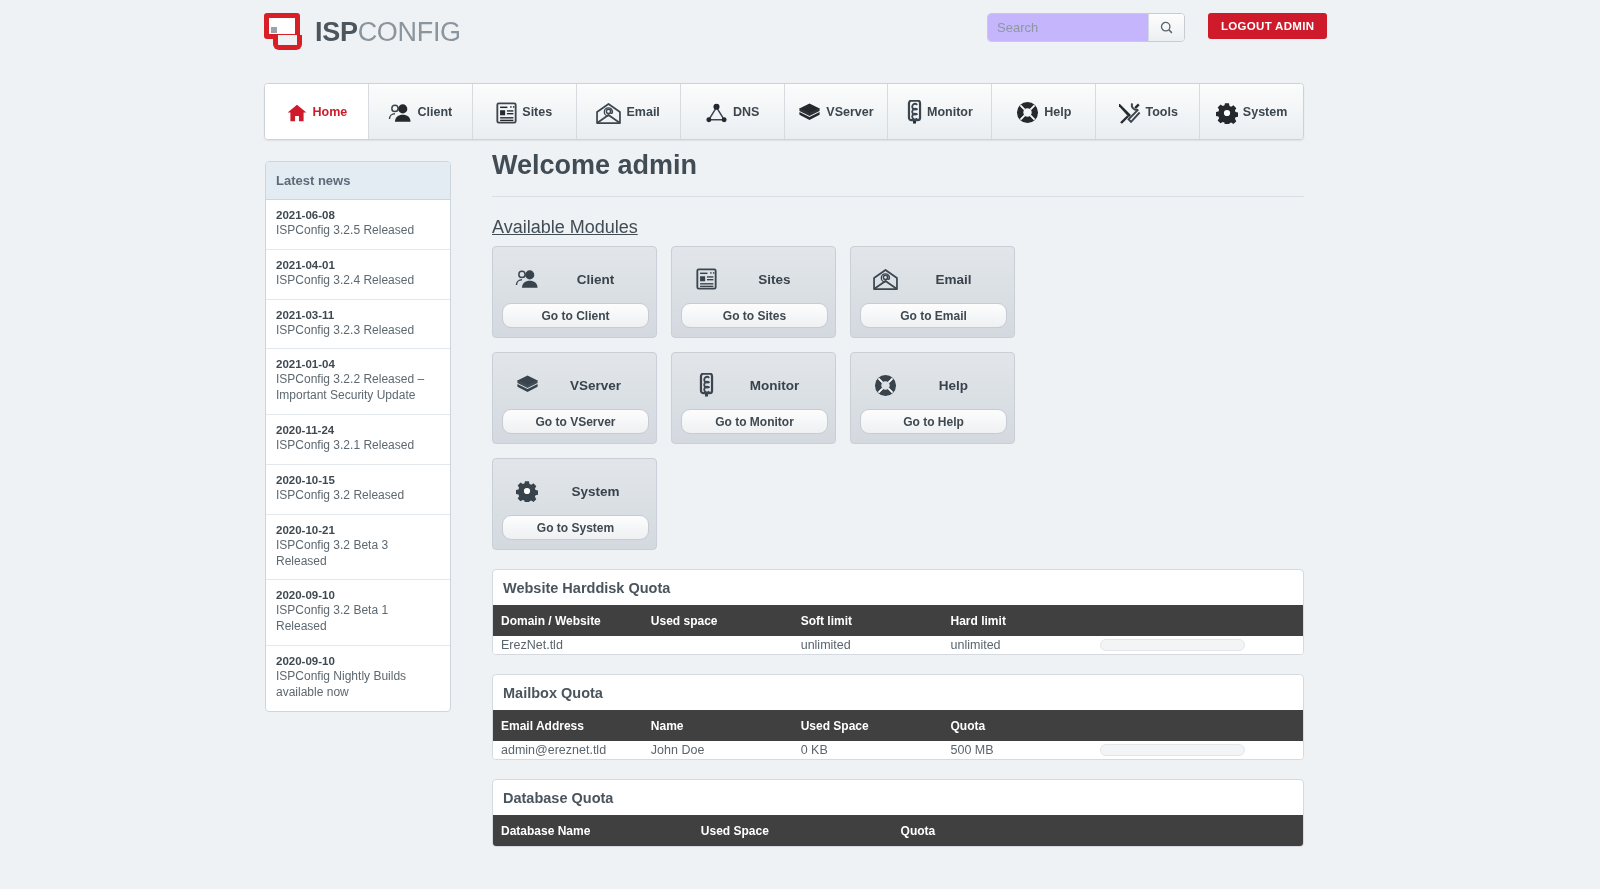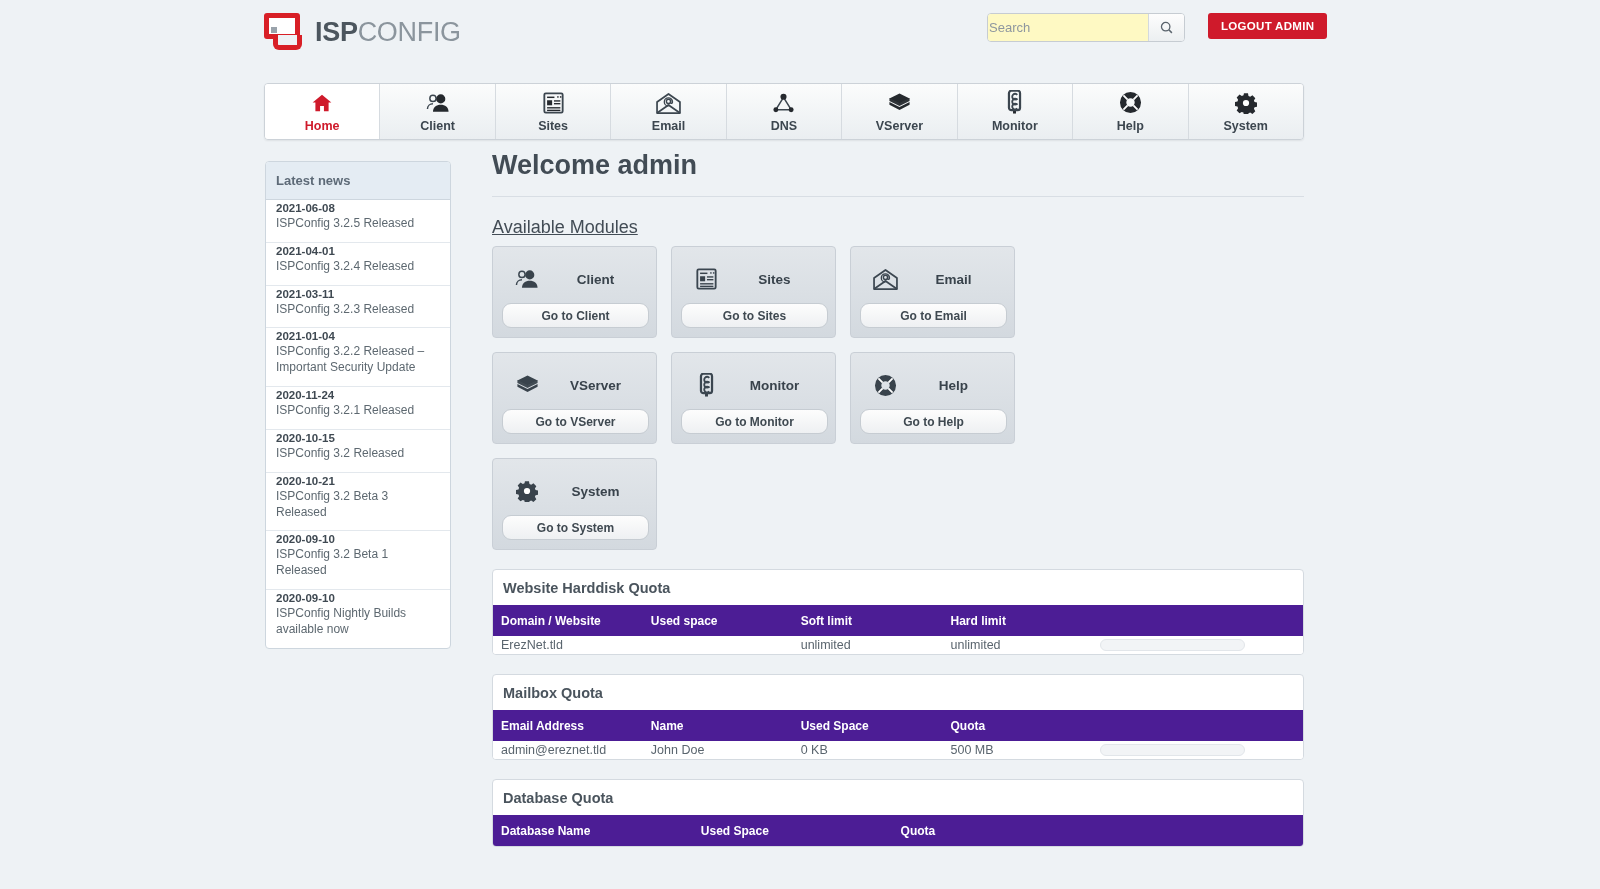--- a/index.html
+++ b/index.html
@@ -30,23 +30,23 @@
   .logo-text b { color: #4c565e; font-weight: bold; }
   .logo-text span { color: #8b959d; font-weight: normal; }
 
   .search-wrap {
     position: absolute; left: 987px; top: 13px;
     display: flex; height: 29px;
     border: 1px solid #c6ccd2; border-radius: 4px; overflow: hidden;
     background: #fff;
   }
   .search-input {
-    width: 160px; border: none; outline: none; padding: 0 1px;
+    width: 160px; border: none; outline: none; padding: 0 9px;
     font-family: "Liberation Sans", sans-serif; font-size: 13px; color: #4a545d;
-    background: #fef9c3;
+    background: #c4b5fd;
   }
   .search-input::placeholder { color: #8e979f; }
   .search-btn {
     width: 36px; border: none; border-left: 1px solid #d3d9de; cursor: pointer;
     background: linear-gradient(#fdfdfd, #eceff1);
     display: flex; align-items: center; justify-content: center;
   }
   .search-btn svg { width: 13px; height: 13px; }
 
   .logout-btn {
@@ -62,21 +62,21 @@
   .nav {
     position: absolute; left: 264px; top: 83px;
     width: 1040px; height: 57px;
     display: flex;
     background: linear-gradient(#f7f8f9, #e9edf0);
     border: 1px solid #ccd2d8; border-radius: 4px;
     box-shadow: 0 1px 2px rgba(0,0,0,.07);
     overflow: hidden;
   }
   .nav-item {
-    flex: 1 1 0; display: flex; flex-direction: column;
+    flex: 1 1 0; display: flex; 
     align-items: center; justify-content: center; gap: 5px;
     border-right: 1px solid #d6dbe0; cursor: pointer;
     font-size: 12.5px; font-weight: bold; color: #3c464f;
     background: linear-gradient(#fbfcfc, #eaeef1);
   }
   .nav-item:last-child { border-right: none; }
   .nav-item.active { background: #fff; color: #cf1a2b; }
   .nav-item .ic { height: 24px; display: flex; align-items: flex-end; }
   .nav-item svg { fill: #25292e; }
   .nav-item.active svg { fill: #cf1a2b; }
@@ -84,21 +84,21 @@
   
   .sidebar {
     position: absolute; left: 265px; top: 161px; width: 186px;
     background: #fff; border: 1px solid #cdd6de; border-radius: 4px;
     overflow: hidden;
   }
   .sidebar-head {
     padding: 11px 10px; background: #e4ecf3; border-bottom: 1px solid #cdd6de;
     font-size: 13px; font-weight: bold; color: #5d6a77;
   }
-  .news-item { padding: 2px 10px 10px; border-bottom: 1px solid #e3e8ed; }
+  .news-item { padding: 9px 10px 10px; border-bottom: 1px solid #e3e8ed; }
   .news-item:last-child { border-bottom: none; }
   .news-date { font-size: 11.5px; font-weight: bold; color: #3f4952; margin-bottom: 2px; }
   .news-title { font-size: 12px; color: #5d6870; line-height: 1.32; }
 
   
   .main { position: absolute; left: 492px; top: 150px; width: 812px; }
   .welcome {
     font-size: 27px; font-weight: bold; color: #424c55;
     padding-bottom: 15px; border-bottom: 1px solid #d8dee4; margin-bottom: 20px;
   }
@@ -124,21 +124,21 @@
   }
 
   
   .panel {
     margin-top: 19px; background: #fff;
     border: 1px solid #d4dae0; border-radius: 4px; overflow: hidden;
   }
   .panel-head { padding: 10px 10px 9px; font-size: 14.5px; font-weight: bold; color: #4a545d; }
   table { width: 100%; border-collapse: collapse; table-layout: fixed; }
   thead th {
-    background: #4c1d95; color: #fff;
+    background: #404040; color: #fff;
     font-size: 12px; font-weight: bold; text-align: left;
     padding: 3px 8px; height: 31px;
   }
   tbody td {
     font-size: 12.5px; color: #5a656e; padding: 2px 8px;
     background: #fff; vertical-align: middle;
   }
   .bar-track {
     width: 145px; height: 12px; background: #f2f4f6;
     border: 1px solid #e2e6ea; border-radius: 7px;
@@ -253,20 +253,31 @@
         <span>Monitor</span>
       </div>
       <div class="nav-item">
         <span class="ic">
           <svg width="23" height="23" viewBox="0 0 24 24">
             <path d="M12 1a11 11 0 1 0 0 22 11 11 0 0 0 0-22zm0 6.6a4.4 4.4 0 1 1 0 8.8 4.4 4.4 0 0 1 0-8.8z"></path>
             <path d="M4.6 4.6 9 9M15 9l4.4-4.4M15 15l4.4 4.4M9 15l-4.4 4.4" stroke="#fff" stroke-width="1.9" fill="none"></path>
           </svg>
         </span>
         <span>Help</span>
+      </div>
+      <div class="nav-item">
+        <span class="ic">
+          <svg width="23" height="22" viewBox="0 0 24 23">
+            <path d="M2 2.2 13.5 13.7l-2.2 2.2L1 4.5V2.2z"></path>
+            <path d="M14.8 1.4a5 5 0 0 0 6.3 6.6L11 18.1l2.6 2.6L22.6 11" fill="none" stroke="currentColor" stroke-width="2"></path>
+            <path d="M20.8 1.6 17 5.4l1.8 1.8 3.8-3.8z"></path>
+            <path d="M9.5 14.2 2.2 21.3l1.9 1.5 7-7.2z"></path>
+          </svg>
+        </span>
+        <span>Tools</span>
       </div>
       <div class="nav-item">
         <span class="ic">
           <svg width="22" height="22" viewBox="0 0 24 24">
             <path d="M9.6 1h4.8l.6 3.2 2 .8 2.7-1.7 3.4 3.4-1.7 2.7.8 2 3.2.6v4.8l-3.2.6-.8 2 1.7 2.7-3.4 3.4-2.7-1.7-2 .8-.6 3.2H9.6L9 23.8l-2-.8-2.7 1.7L1 21.3l1.7-2.7-.8-2L-1.3 16v-4.8L1.9 10.6l.8-2L1 5.9l3.4-3.4 2.7 1.7 2-.8z" transform="scale(.92) translate(1 .6)"></path>
             <circle cx="12" cy="12" r="3.4" fill="#fff"></circle>
           </svg>
         </span>
         <span>System</span>
       </div>

